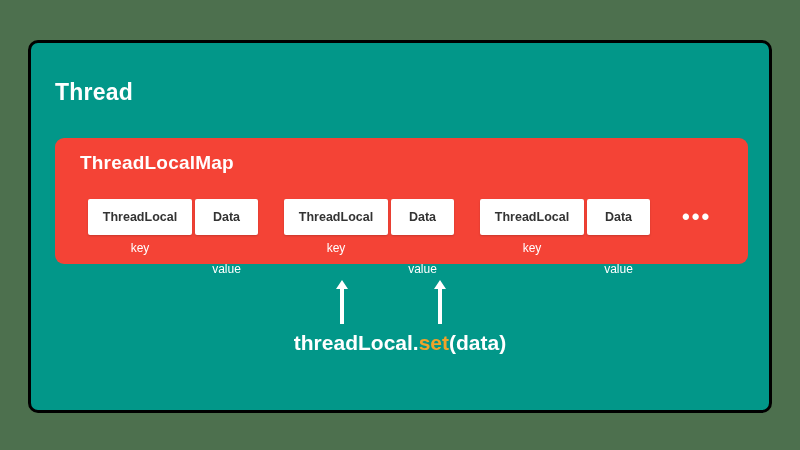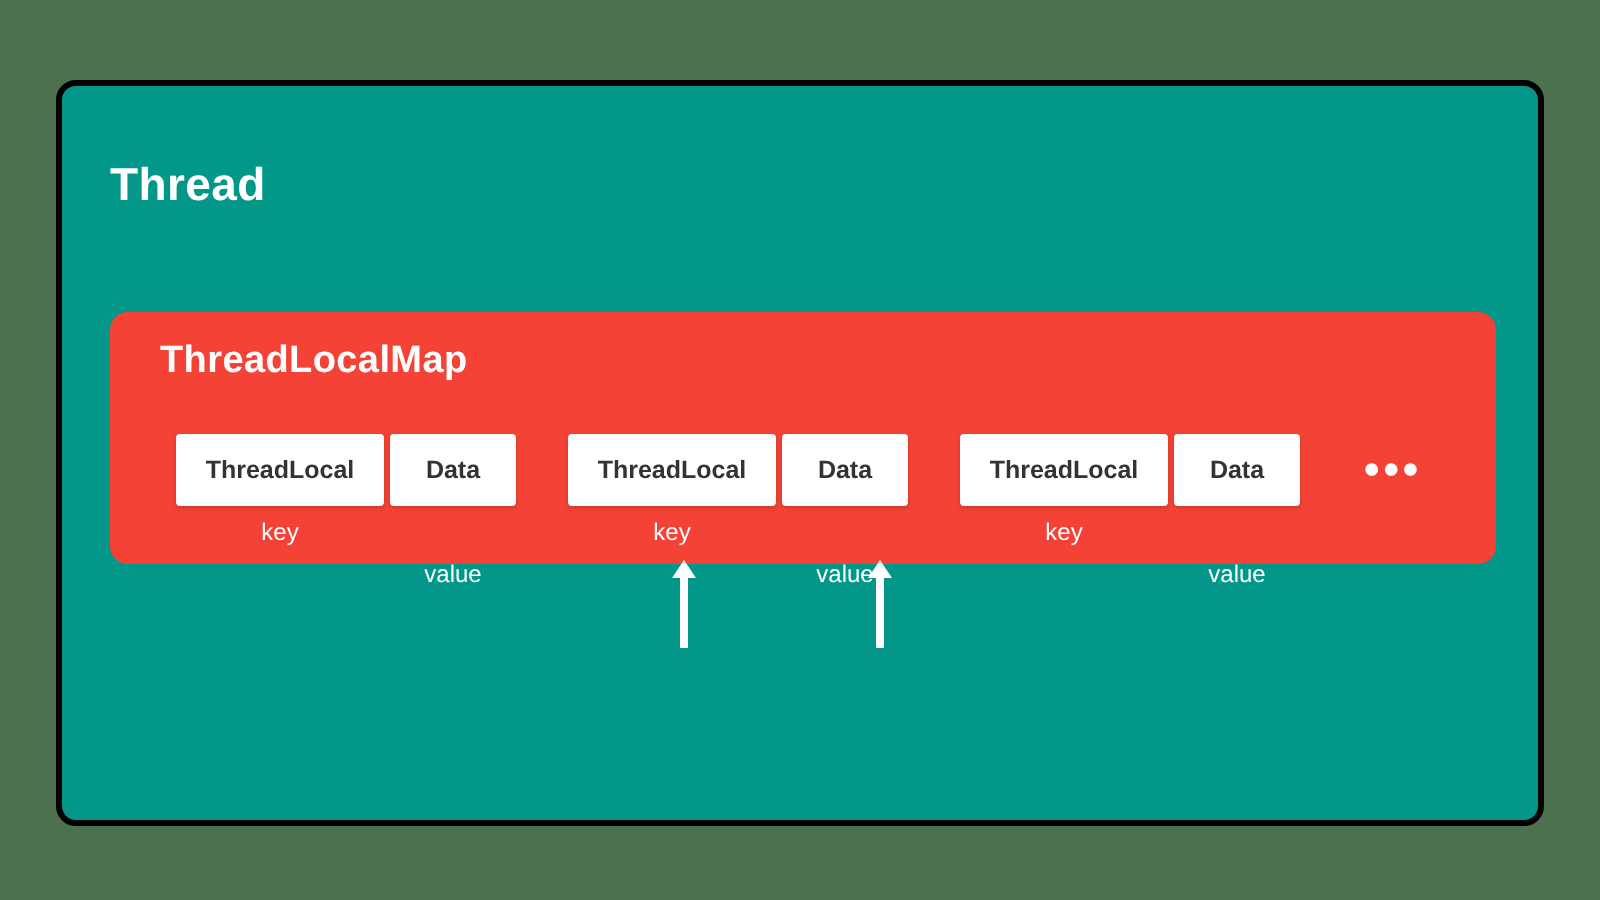--- a/index.html
+++ b/index.html
@@ -43,21 +43,21 @@
     font-weight: bold;
     color: #ffffff;
     letter-spacing: 0.2px;
     line-height: 1;
   }
 
   
   .map-box {
     position: absolute;
     left: 55px;
-    top: 156px;
+    top: 138px;
     width: 693px;
     height: 126px;
     background: #f44336;
     border-radius: 9px;
     box-sizing: border-box;
   }
 
   .map-title {
     position: absolute;
     left: 25px;
@@ -228,14 +228,15 @@
     <svg width="14" height="44" viewBox="0 0 14 44" aria-hidden="true">
       <polygon points="7,0 13,9 9,9 9,44 5,44 5,9 1,9" fill="#ffffff"></polygon>
     </svg>
   </div>
   <div class="arrow arrow-value">
     <svg width="14" height="44" viewBox="0 0 14 44" aria-hidden="true">
       <polygon points="7,0 13,9 9,9 9,44 5,44 5,9 1,9" fill="#ffffff"></polygon>
     </svg>
   </div>
 
+  <div class="caption"><span>threadLocal.</span><span class="accent">set</span><span>(data)</span></div>
 
 </div>
 
 </body></html>

